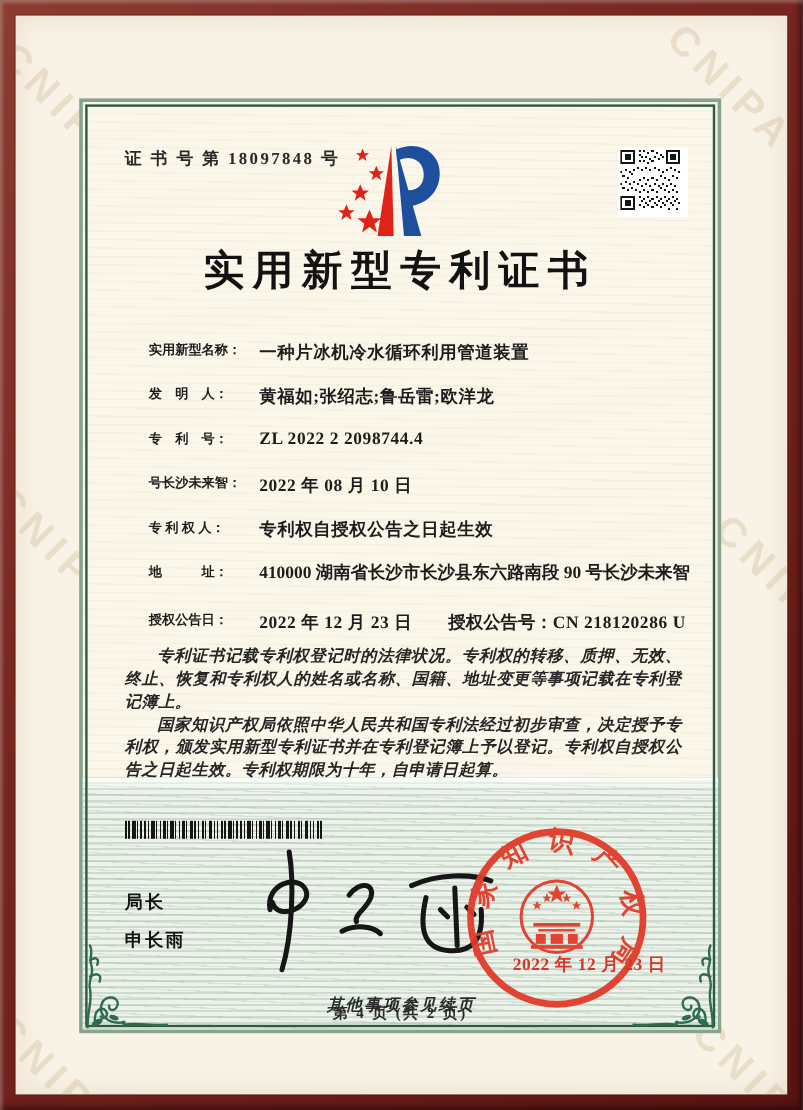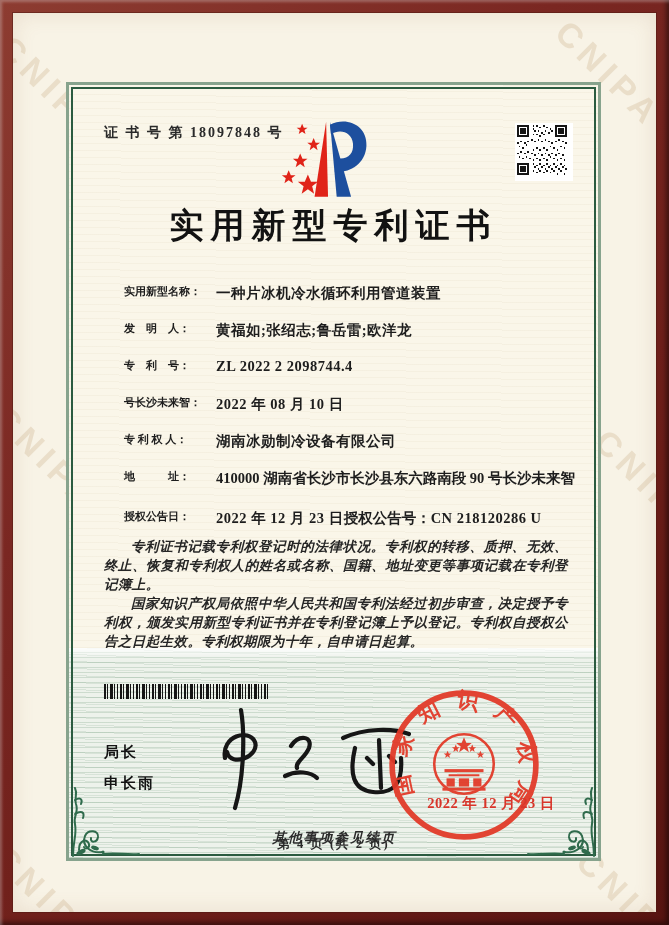--- a/index.html
+++ b/index.html
@@ -25,21 +25,21 @@
     color:#2a2a2a;letter-spacing:2px;}
   .qr{position:absolute;right:25px;top:38px;width:54px;height:54px;background:#fff;padding:2px;}
   .logo{position:absolute;left:212px;top:31px;width:96px;height:96px;}
   .title{position:absolute;left:0;right:0;top:118px;text-align:center;
     font:700 34px "Liberation Serif",serif;color:#121212;letter-spacing:7px;}
   
   .row{position:absolute;left:35px;white-space:nowrap;font:700 14.5px "Liberation Serif",serif;color:#1d1d1d;}
   .lab{display:inline-block;width:92px;font-size:11px;vertical-align:top;margin-left:20px;}
   .val{letter-spacing:.5px;font-family:Liberation Serif, serif;}
   .addr-val{display:inline-block;vertical-align:top;line-height:19px;}
-  .pair2{}
+  .pair2{margin-left:30px;}
   
   .body-text{position:absolute;left:35px;right:30px;top:452px;
     font:italic 600 13.5px/19px "Liberation Serif",serif;color:#262626;letter-spacing:.4px;text-align:justify;}
   .body-text p{margin:0;text-indent:2em;}
   
   .bottom{position:absolute;left:0;right:0;top:563px;bottom:0;background:#edf2eb;
     background-image:
       repeating-linear-gradient(0deg,rgba(120,160,130,.28) 0 1px,transparent 1px 5px),
       repeating-linear-gradient(2deg,rgba(120,160,130,.18) 0 1px,transparent 1px 7px);
     box-shadow:inset 0 10px 8px -5px rgba(255,255,255,.95);}
@@ -227,21 +227,21 @@
       <div class="row" style="top:236px;">
         <span class="lab">发　明　人：</span><span class="val">黄福如;张绍志;鲁岳雷;欧洋龙</span>
       </div>
       <div class="row" style="top:273px;">
         <span class="lab">专　利　号：</span><span class="val">ZL 2022 2 2098744.4</span>
       </div>
       <div class="row" style="top:310px;">
         <span class="lab">号长沙未来智：</span><span class="val">2022 年 08 月 10 日</span>
       </div>
       <div class="row" style="top:347px;">
-        <span class="lab">专 利 权 人：</span><span class="val">湖南冰勋制冷设备有限公司</span>
+        <span class="lab">专 利 权 人：</span><span class="val">专利权自授权公告之日起生效</span>
       </div>
       <div class="row" style="top:384px;">
         <span class="lab">地　　　址：</span><span class="addr-val"><span style="display:block;">410000 湖南省长沙市长沙县东六路南段 90 号长沙未来智</span></span>
       </div>
       <div class="row" style="top:424px;">
         <span class="lab">授权公告日：</span><span class="val">2022 年 12 月 23 日</span><span class="pair2">授权公告号：</span><span class="val">CN 218120286 U</span>
       </div>
 
       <div class="body-text">
         <p>专利证书记载专利权登记时的法律状况。专利权的转移、质押、无效、终止、恢复和专利权人的姓名或名称、国籍、地址变更等事项记载在专利登记簿上。</p>

